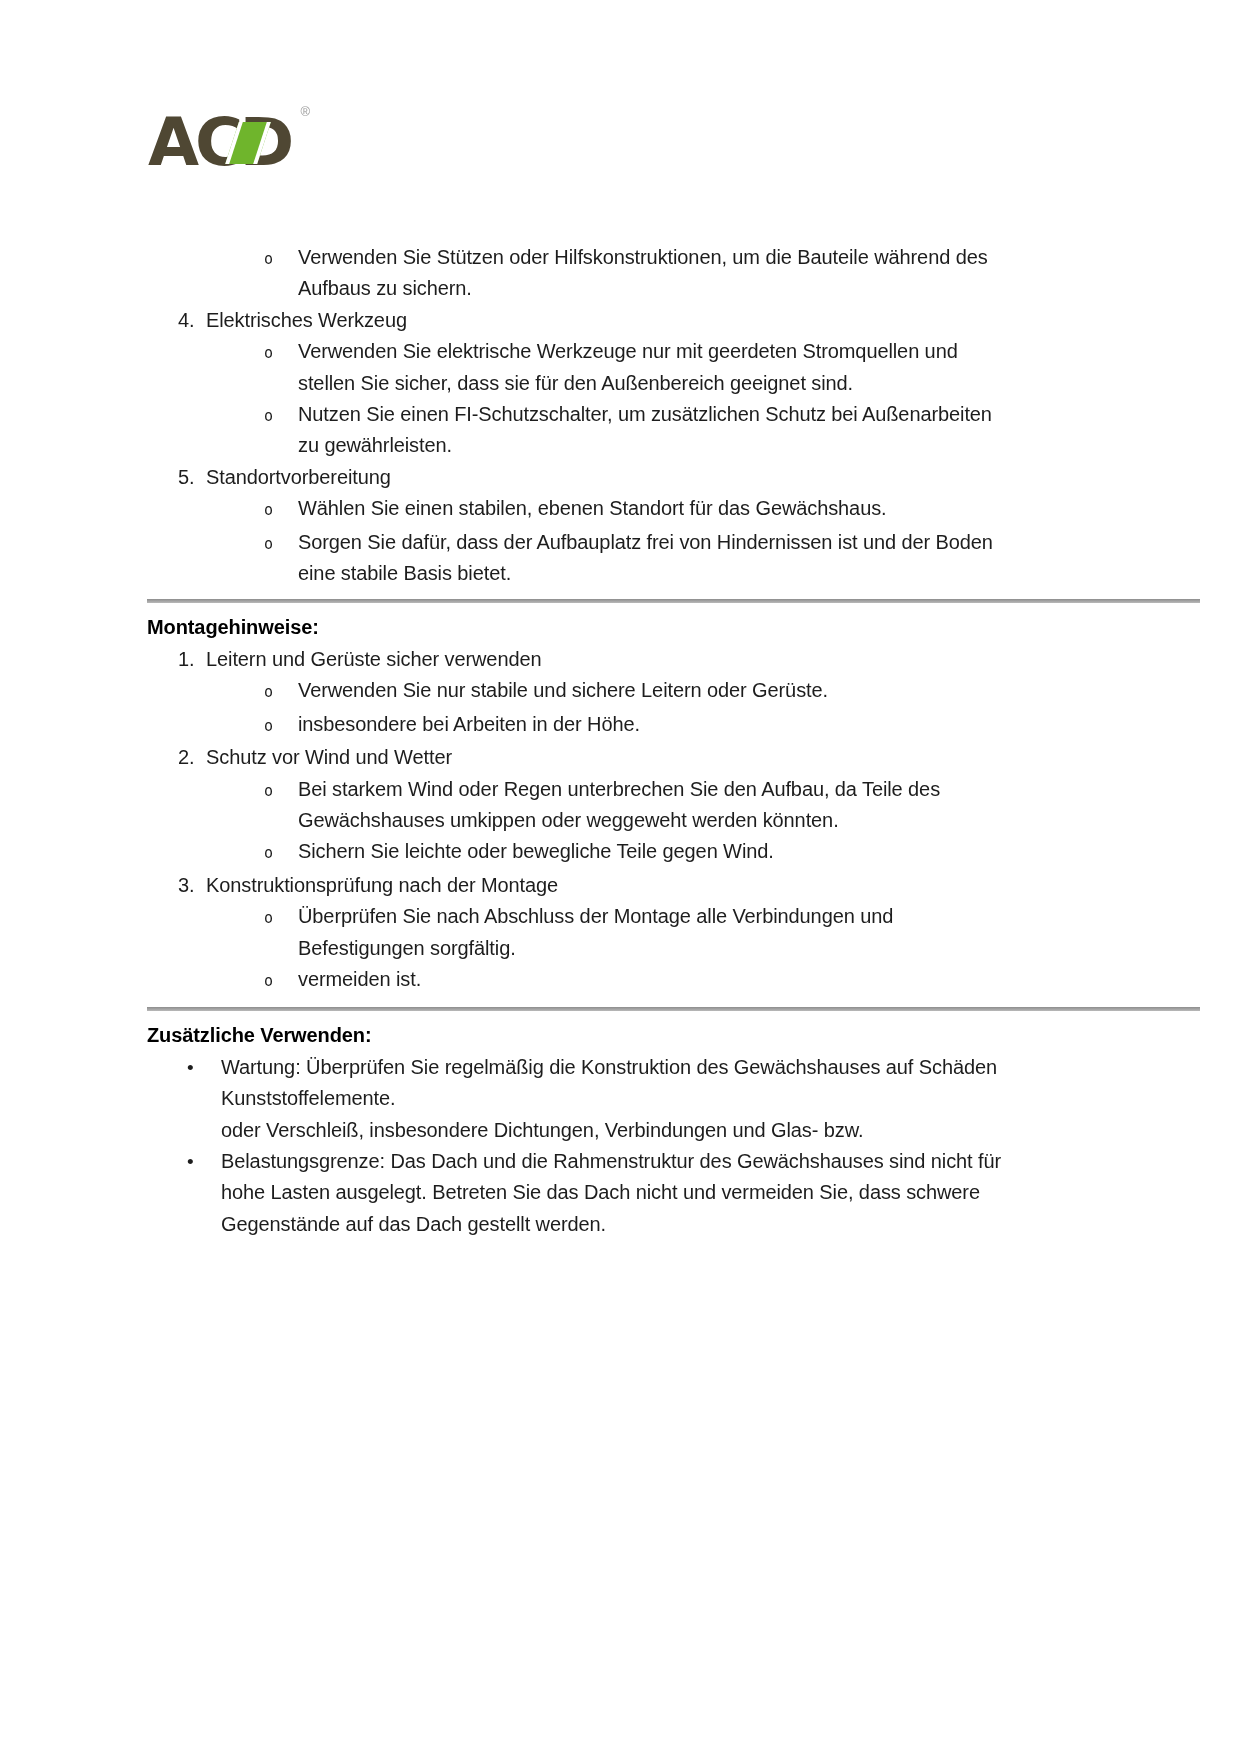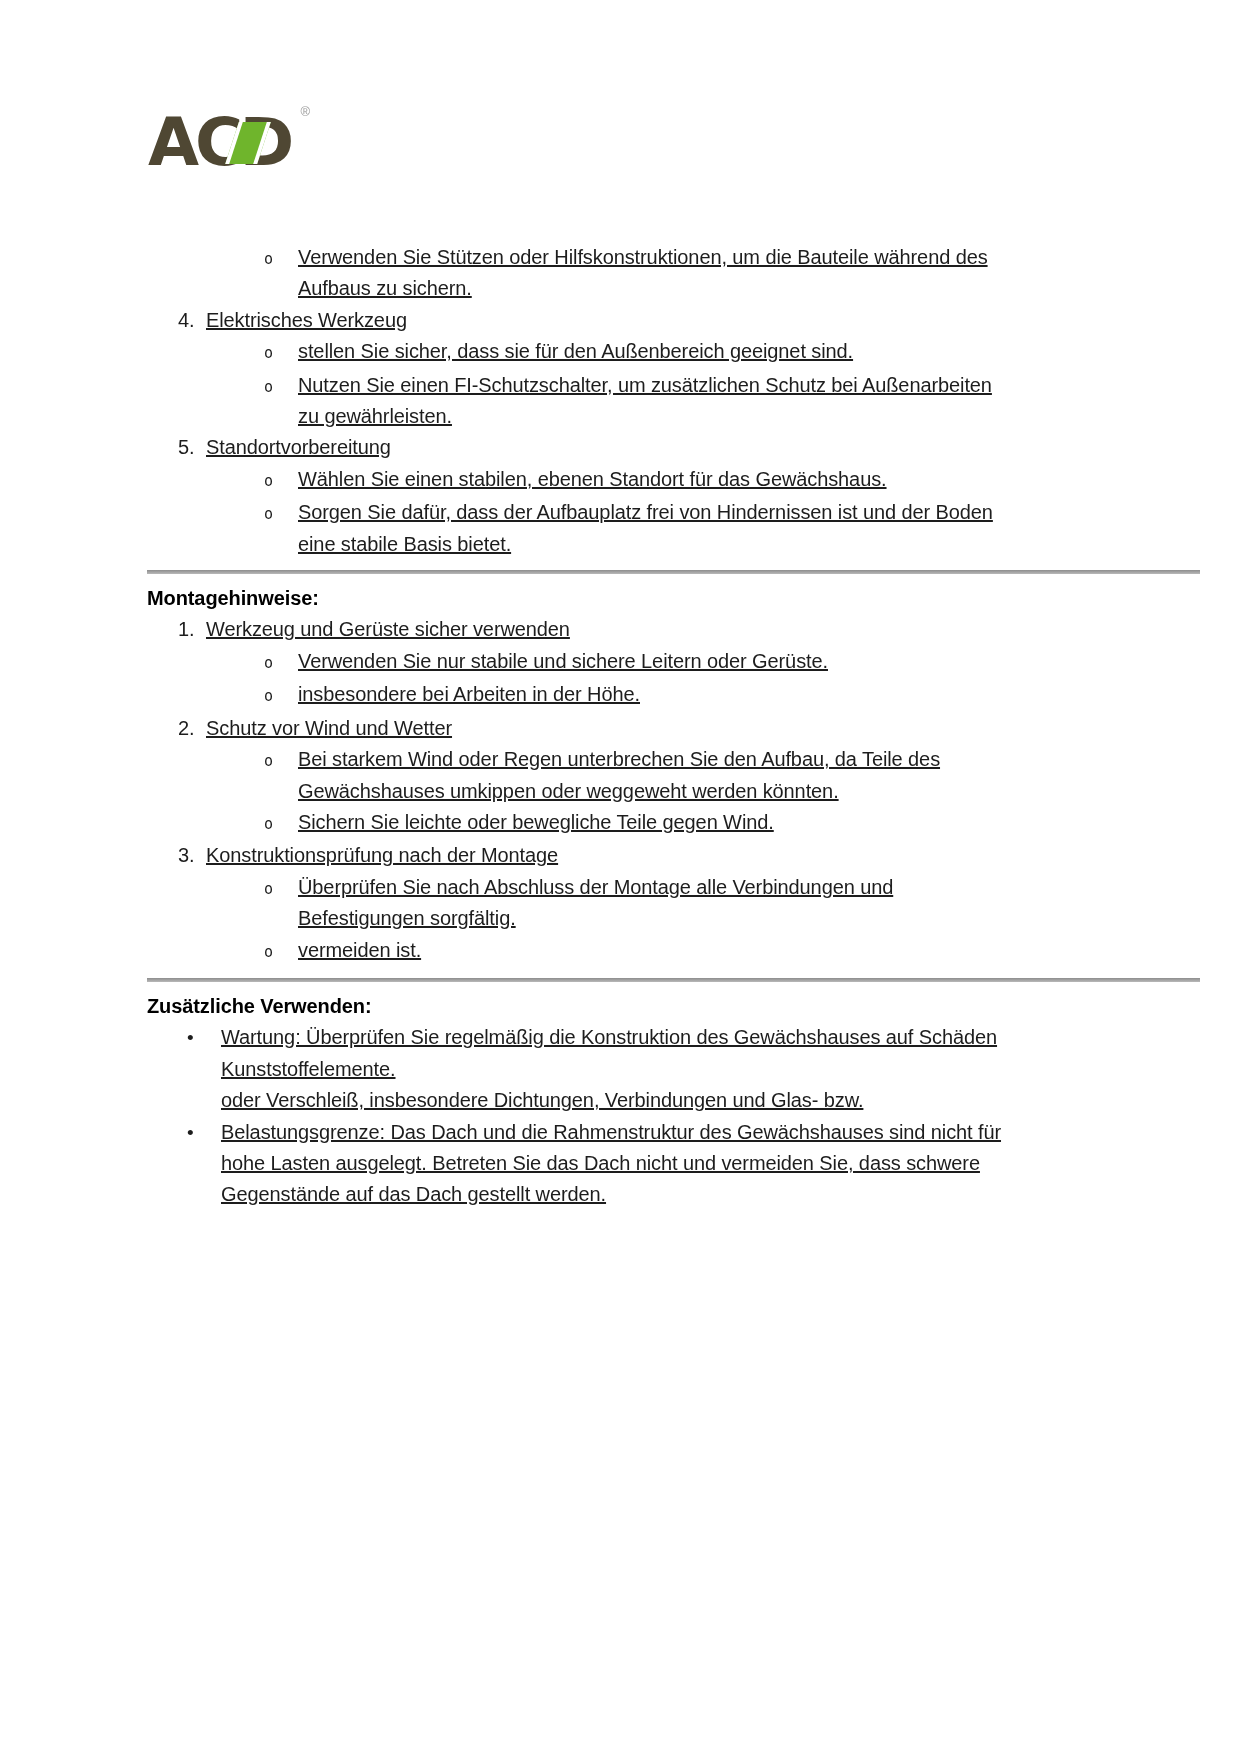--- a/index.html
+++ b/index.html
@@ -35,21 +35,21 @@
     position:absolute;right:8px;top:-4px;
     font-size:13px;color:var(--reg-gray);font-weight:400;
   }
 
   
   .content{
     position:absolute;left:147px;top:242px;width:1053px;
     font-size:20px;line-height:31.4px;letter-spacing:-0.1px;
   }
   .block{display:flex;align-items:baseline;}
-  .block .lines{flex:1 1 auto;text-decoration:underline;}
+  .block .lines{flex:1 1 auto;}
   .line{white-space:nowrap;}
 
   .block.num{margin-left:31px;}
   .block.num .marker{flex:none;width:28px;}
 
   .block.sub{margin-left:117px;}
   .block.sub .marker{
     flex:none;width:34px;
     font-family:"DejaVu Sans Mono","Liberation Mono",monospace;
     font-size:15px;
@@ -86,20 +86,21 @@
       </div>
       <div class="block num">
         <span class="marker">4.</span>
         <div class="lines">
           <div class="line">Elektrisches Werkzeug</div>
         </div>
       </div>
       <div class="block sub">
         <span class="marker">o</span>
         <div class="lines">
+          <div class="line">Verwenden Sie elektrische Werkzeuge nur mit geerdeten Stromquellen und</div>
           <div class="line">stellen Sie sicher, dass sie für den Außenbereich geeignet sind.</div>
         </div>
       </div>
       <div class="block sub">
         <span class="marker">o</span>
         <div class="lines">
           <div class="line">Nutzen Sie einen FI-Schutzschalter, um zusätzlichen Schutz bei Außenarbeiten</div>
           <div class="line">zu gewährleisten.</div>
         </div>
       </div>
@@ -122,21 +123,21 @@
           <div class="line">eine stabile Basis bietet.</div>
         </div>
       </div>
       <div class="block divider"></div>
       <div class="block heading">
         <div class="line">Montagehinweise:</div>
       </div>
       <div class="block num">
         <span class="marker">1.</span>
         <div class="lines">
-          <div class="line">Werkzeug und Gerüste sicher verwenden</div>
+          <div class="line">Leitern und Gerüste sicher verwenden</div>
         </div>
       </div>
       <div class="block sub">
         <span class="marker">o</span>
         <div class="lines">
           <div class="line">Verwenden Sie nur stabile und sichere Leitern oder Gerüste.</div>
         </div>
       </div>
       <div class="block sub">
         <span class="marker">o</span>

